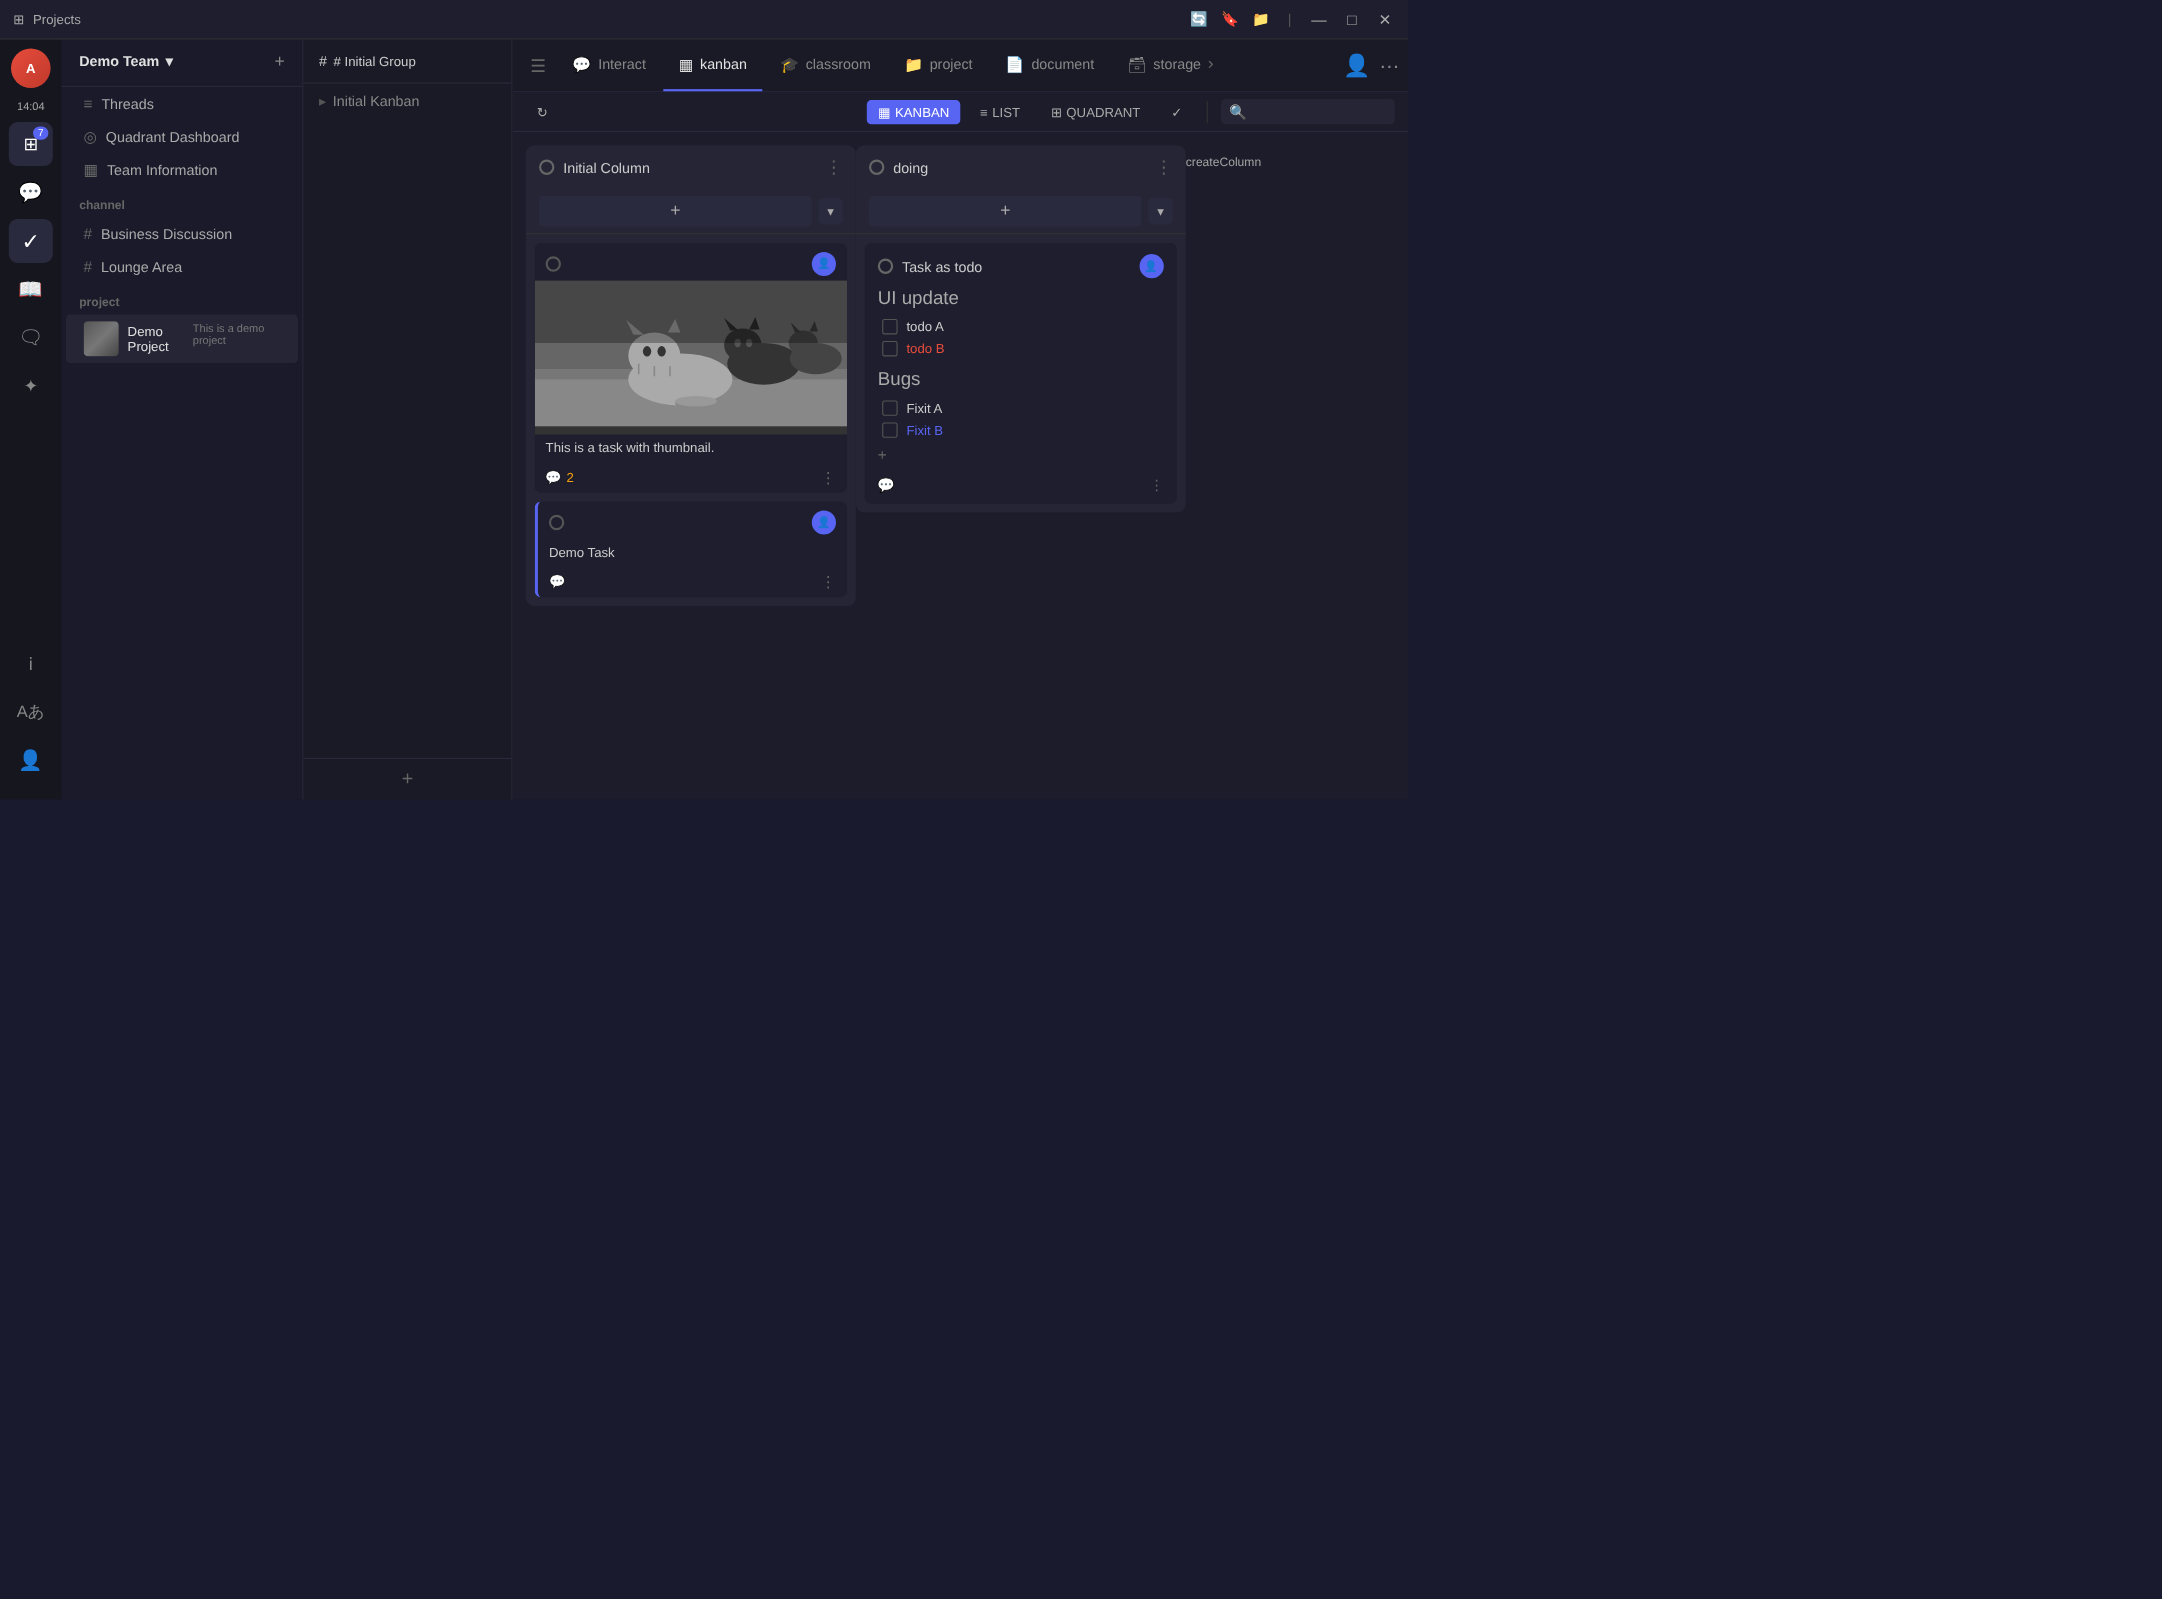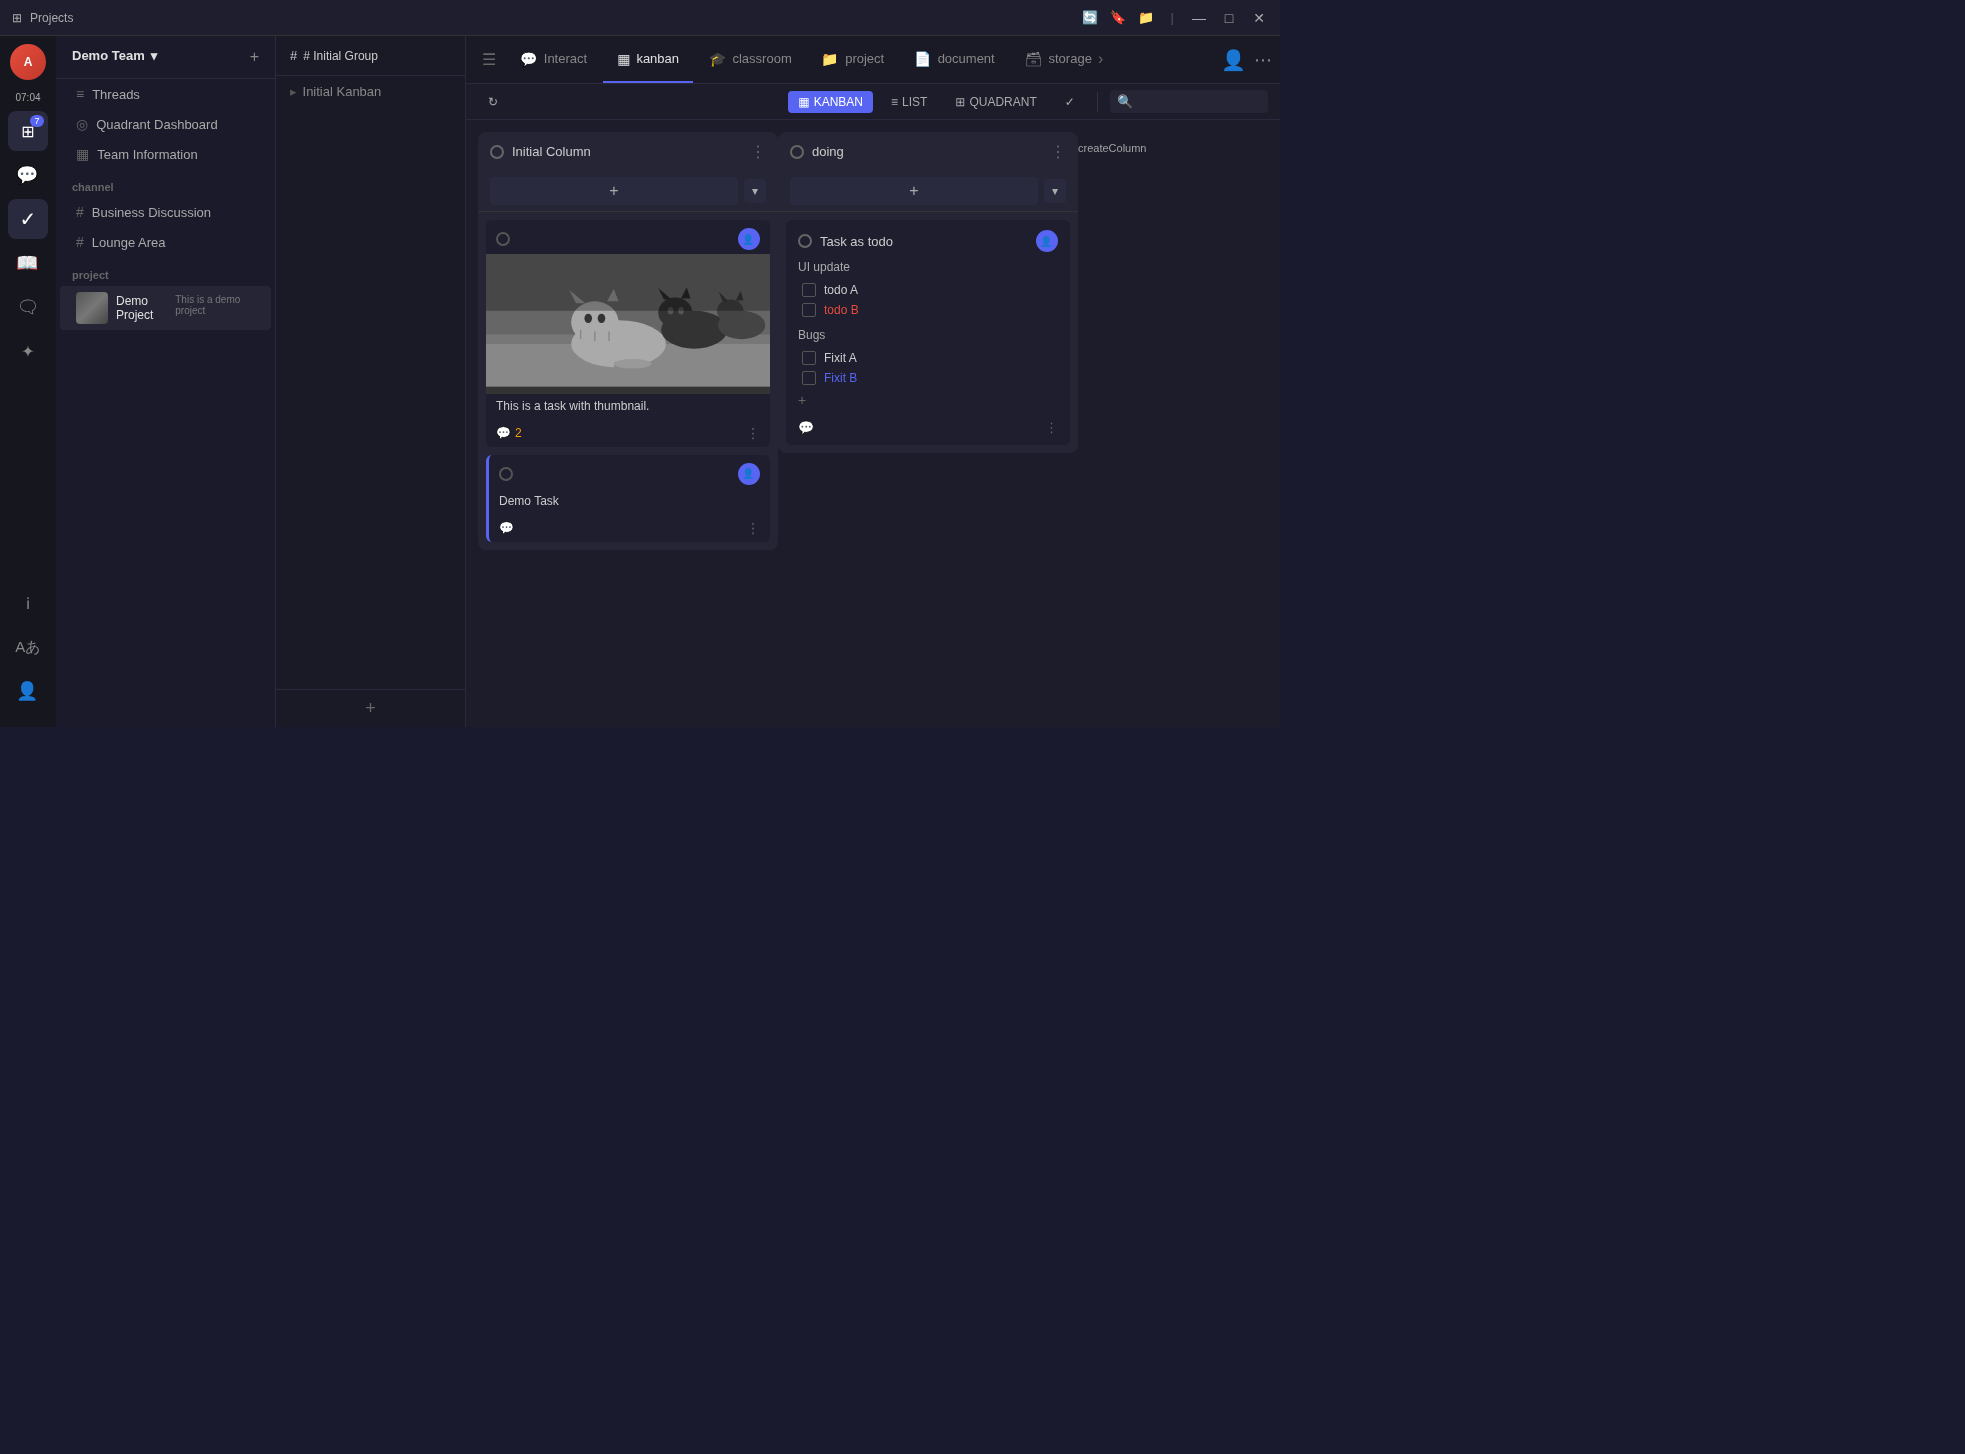--- a/index.html
+++ b/index.html
@@ -500,21 +500,21 @@
       background: #5865f2;
       color: white;
       font-size: 10px;
       display: flex;
       align-items: center;
       justify-content: center;
     }
 
     .section-label {
       color: #aaa;
-      font-size: 12px;
+      font-size: 17px;
       margin: 6px 0 6px;
     }
     .checklist-item {
       display: flex;
       gap: 8px;
       padding: 3px 4px;
     }
     .checkbox {
       width: 14px;
       height: 14px;
@@ -573,21 +573,21 @@
     <span class="titlebar-btn">—</span>
     <span class="titlebar-btn">□</span>
     <span class="titlebar-btn">✕</span>
   </div>
 </div>
 
 <div class="app-body">
 
   <div class="icon-rail">
     <div class="rail-avatar">A</div>
-    <div class="time-display">07:04</div>
+    <div class="time-display">14:04</div>
     <div class="rail-icon active">
       <span>⊞</span>
       <span class="badge">7</span>
     </div>
     <div class="rail-icon">
       <span style="font-size:18px;">💬</span>
     </div>
     <div class="rail-icon active">
       <span style="font-size:20px;">✓</span>
     </div>

